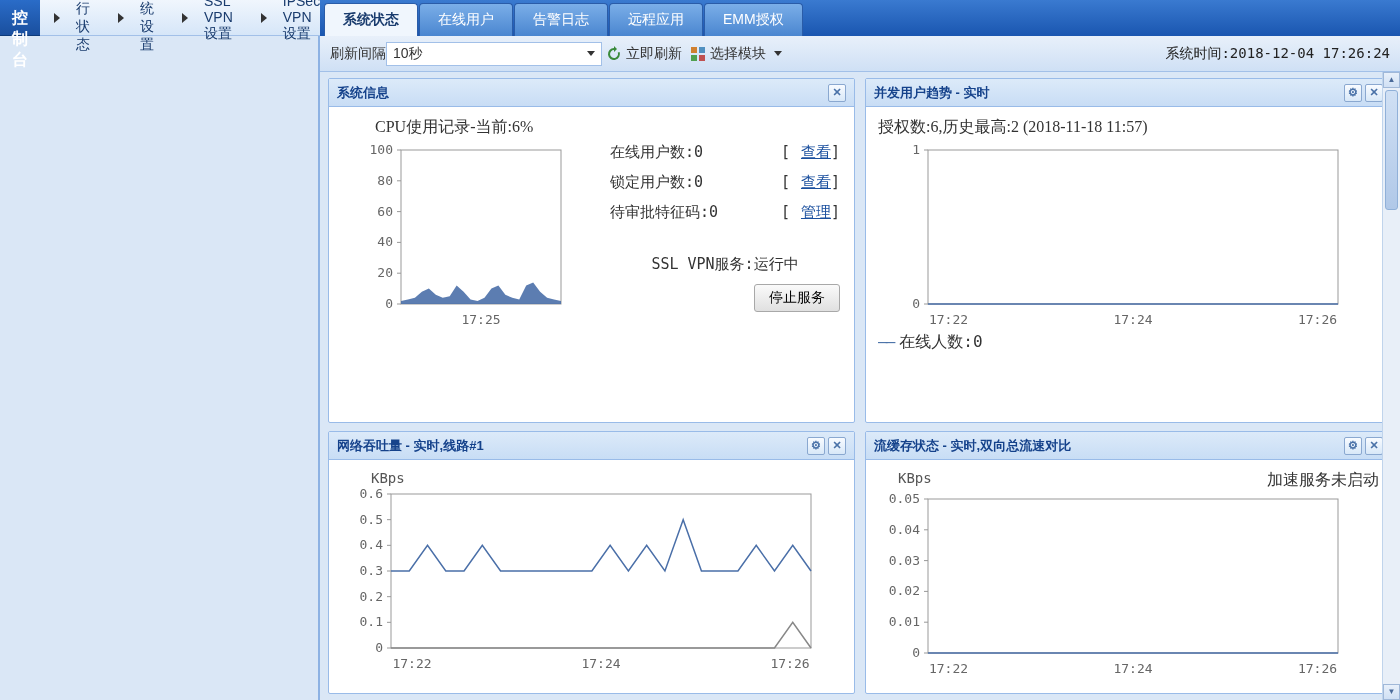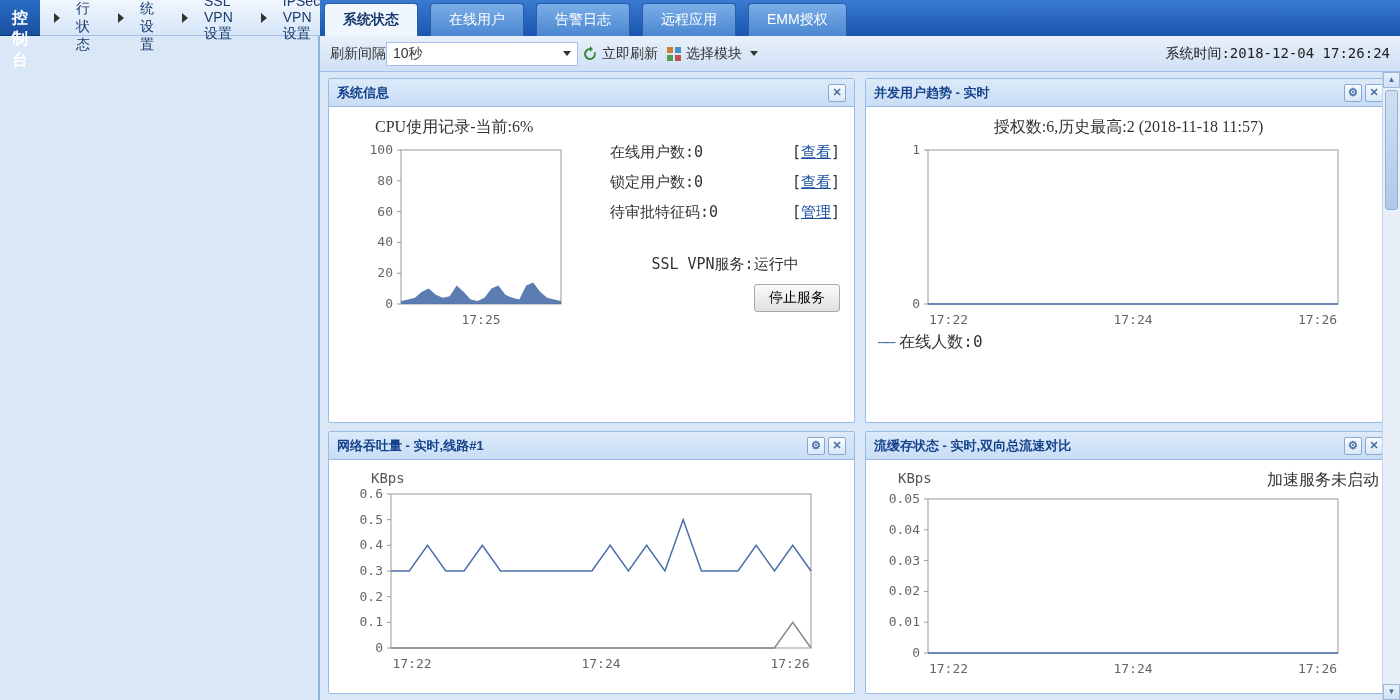--- a/index.html
+++ b/index.html
@@ -3,41 +3,41 @@
 <meta charset="utf-8">
 <style>
 * { box-sizing: border-box; margin: 0; padding: 0; }
 body { font-family: "Microsoft YaHei", Arial, sans-serif; font-size: 12px; background: #dae7f6; overflow: hidden; }
 .app { display: flex; width: 1400px; height: 700px; }
 .sidebar { width: 320px; background: #dae7f6; border-right: 2px solid #8db2e3; display: flex; flex-direction: row; }
 .sidebar-header { background: linear-gradient(#2a6cc8, #1a4f9e); color: #fff; font-size: 16px; font-weight: bold; padding: 8px 12px; height: 36px; border-bottom: 1px solid #0d3a7a; }
 .sidebar-item { background: linear-gradient(#f0f6fd, #d6e6f8); border-bottom: 1px solid #a2c0e8; padding: 10px 14px; cursor: pointer; color: #1a3c6e; font-size: 14px; display: flex; align-items: center; gap: 16px; height: 36px; }
 .tri { width: 0; height: 0; border-top: 5px solid transparent; border-bottom: 5px solid transparent; border-left: 6px solid #333; display: inline-block; }
 .main { flex: 1; display: flex; flex-direction: column; background: #dae7f6; position: relative; }
-.tabbar { background: linear-gradient(#3a7ad0, #1a56b0); height: 36px; display: flex; align-items: flex-end; padding: 0 4px; gap: 12px; }
+.tabbar { background: linear-gradient(#3a7ad0, #1a56b0); height: 36px; display: flex; align-items: flex-end; padding: 0 4px; gap: 1px; }
 .tab { background: linear-gradient(#7aaee8, #4a86d0); color: #fff; padding: 7px 18px; border-radius: 4px 4px 0 0; cursor: pointer; font-size: 14px; border: 1px solid #2a5ca8; border-bottom: none; }
 .tab.active { background: #f0f6fd; color: #1a3c6e; font-weight: bold; }
 .toolbar { background: linear-gradient(#e8f0fa, #cfe0f5); height: 36px; border-bottom: 1px solid #a2c0e8; display: flex; align-items: center; padding: 0 10px; color: #333; font-size: 14px; }
-.toolbar .sel { border: 1px solid #a2c0e8; background: #fff; height: 24px; width: 192px; display: flex; align-items: center; padding: 0 6px; justify-content: space-between; }
+.toolbar .sel { border: 1px solid #a2c0e8; background: #fff; height: 24px; width: 216px; display: flex; align-items: center; padding: 0 6px; justify-content: space-between; }
 .toolbar .dd { width: 0; height: 0; border-left: 4px solid transparent; border-right: 4px solid transparent; border-top: 5px solid #333; }
 .toolbar .btn { display: inline-flex; align-items: center; gap: 4px; cursor: pointer; padding: 2px 4px; }
 .toolbar .spacer { flex: 1; }
 .sys-time { font-family: monospace; font-size: 14px; color: #222; }
 .content { flex: 1; padding: 6px 8px; overflow: hidden; position: relative; display: flex; flex-direction: column; gap: 8px; }
 .row { display: flex; gap: 10px; }
 .panel { flex: 1; border: 1px solid #99bbe8; background: #fff; border-radius: 2px; display: flex; flex-direction: column; }
 .panel-header { background: linear-gradient(#dceaf9, #c8ddf5); border-bottom: 1px solid #99bbe8; height: 28px; display: flex; align-items: center; padding: 0 8px; color: #15428b; font-weight: bold; font-size: 13px; }
 .panel-header .ph-spacer { flex: 1; }
 .panel-header .ph-btn { width: 18px; height: 18px; border: 1px solid #8aa8d0; background: linear-gradient(#f8fbff,#d8e8f8); margin-left: 3px; border-radius: 2px; display: inline-flex; align-items: center; justify-content: center; cursor: pointer; color: #4a72a8; font-size: 11px; }
 .panel-body { flex: 1; padding: 10px 12px; position: relative; overflow: hidden; }
-.chart-title { text-align: center; font-size: 16px; color: #333; margin-bottom: 4px; font-family: "SimSun", serif; }
+.chart-title { font-size: 16px; color: #333; margin-bottom: 4px; font-family: "SimSun", serif; }
 .chart-title.cpu { text-align: left; margin-left: 34px; }
 .info-col { position: absolute; right: 14px; top: 30px; width: 230px; font-size: 15px; color: #333; font-family: "SimSun", monospace; }
 .info-row { display: flex; justify-content: space-between; align-items: center; height: 30px; }
-.info-row a { color: #1a4f9e; text-decoration: underline; cursor: pointer; }
+.info-row a { color: #1a4f9e; text-decoration: underline; cursor: pointer; margin-left: 11px; }
 .info-row .bracket { color: #333; }
 .svc-row { margin-top: 28px; text-align: center; }
 .stop-btn { margin-top: 10px; float: right; border: 1px solid #a8a8a8; background: linear-gradient(#fafafa,#e0e0e0); padding: 4px 14px; cursor: pointer; font-size: 14px; border-radius: 3px; }
 .legend { font-size: 16px; color: #333; font-family: "SimSun", monospace; }
 .legend .dash { color: #4a72a8; letter-spacing: -2px; margin-right: 6px; }
 svg { display: block; }
 .scroll-area { position: absolute; right: 0; top: 0; bottom: 0; width: 18px; background: #e8eff8; border-left: 1px solid #c0d4ec; }
 .scroll-thumb { position: absolute; left: 2px; right: 2px; top: 18px; height: 120px; background: linear-gradient(#d0e0f4,#b0c8e8); border: 1px solid #90b0d8; border-radius: 3px; }
 .scroll-btn { position: absolute; left: 0; right: 0; height: 16px; background: linear-gradient(#e8f0fa,#d0e0f4); border: 1px solid #a0b8d8; text-align: center; font-size: 8px; color: #4a6a9a; line-height: 14px; cursor: pointer; }
 .ic { width: 16px; height: 16px; display: inline-block; }

